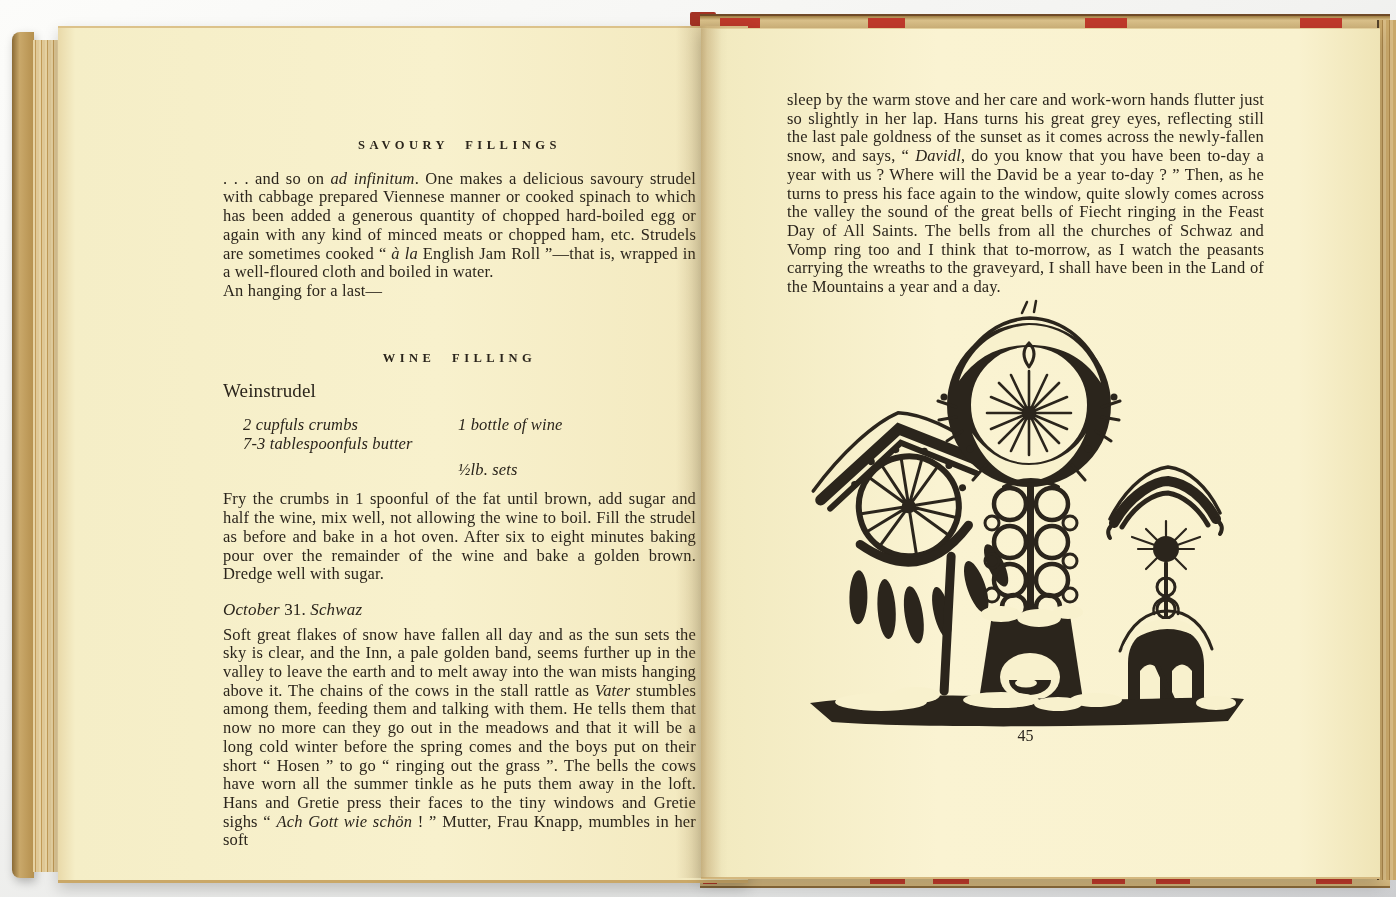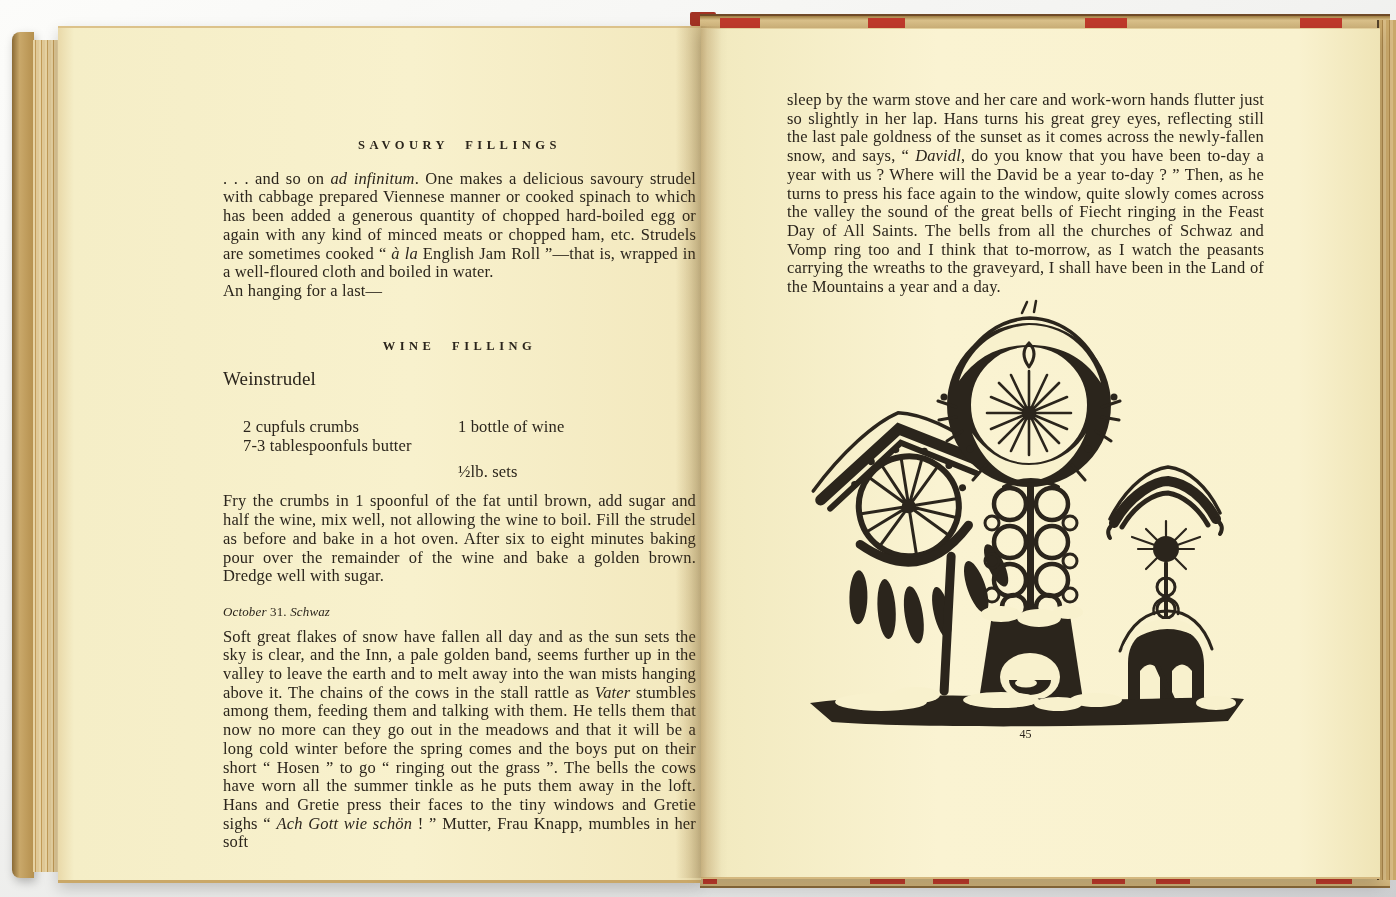--- a/index.html
+++ b/index.html
@@ -11,21 +11,21 @@
   .book{position:absolute;left:0;top:0;width:1396px;height:897px;}
   
   .cover-left{position:absolute;left:12px;top:32px;width:22px;height:846px;
     background:linear-gradient(90deg,#8a6a35 0%,#c9a86a 35%,#b5904e 100%);
     border-radius:8px 0 0 8px;box-shadow:2px 4px 10px rgba(0,0,0,.25);}
   .edges-left{position:absolute;left:33px;top:40px;width:26px;height:832px;
     background:repeating-linear-gradient(90deg,#e6d2a2 0 2px,#c19a57 2px 3px,#dfc896 3px 6px);}
   .page{position:absolute;box-shadow:0 6px 14px rgba(0,0,0,.18);}
   .page-left{left:58px;top:26px;width:643px;height:852px;
     background:linear-gradient(90deg,#e9d9a9 0%,#f5eec7 2.5%,#f8f1cd 55%,#f3e9bf 96%,#e2d1a0 100%);
-    border-top:2px solid #dcc28a;border-bottom:3px solid #caa868;}
+    border-top:2px solid #dcc28a;border-bottom:3px solid #caa868;padding-left:47px;}
   .page-right{left:701px;top:28px;width:679px;height:848px;
     background:linear-gradient(90deg,#dcc897 0%,#f2eac0 3%,#faf3d2 35%,#f9f2cf 88%,#efe4b6 100%);
     border-top:1px solid #e2cf9c;border-bottom:2px solid #d4b87f;text-decoration:underline;}
   .gutter-shadow{position:absolute;left:676px;top:26px;width:52px;height:852px;
     background:linear-gradient(90deg,rgba(120,90,40,0) 0%,rgba(120,90,40,.22) 48%,rgba(120,90,40,.10) 60%,rgba(120,90,40,0) 100%);
     pointer-events:none;}
   .cover-strip{position:absolute;left:700px;width:690px;height:14px;
     background:linear-gradient(180deg,#9d7b3f 0%,#d9c08a 30%,#cdb077 100%);}
   .cover-strip.top{top:14px;border-top:2px solid #6f4a28;}
   .cover-strip.bottom{top:872px;border-bottom:2px solid #8a6a3a;}
@@ -40,22 +40,22 @@
   .col-right{left:86px;top:62px;width:477px;}
   .page-inner{position:absolute;inset:0;}
   .smallcaps{font-size:12.5px;font-weight:bold;letter-spacing:4.5px;word-spacing:9px;
     text-align:center;margin:0;}
   .body-text{text-align:justify;margin:0;}
   .recipe-title{font-size:19px;margin:0;}
   .ingredients{display:flex;margin:0;}
   .ing-col{display:flex;flex-direction:column;}
   .ing-col1{margin-left:20px;width:215px;}
   .ing-col2{margin-left:0px;gap:26px;}
-  .diary-heading{font-size:13px;margin:0;}
-  .pagenum{text-align:center;font-size:12px;}
+  .diary-heading{font-size:17px;margin:0;}
+  .pagenum{text-align:center;font-size:16px;}
   .illustration{position:absolute;left:95px;top:268px;}
 </style>
 </head>
 <body>
 
 <div class="scene">
   <div class="book">
 
     <div class="cover-left"></div>
     <div class="edges-left"></div>
@@ -78,24 +78,24 @@
     <div class="fore-edge"></div>
 
     <div class="page page-left">
       <div class="page-inner">
         <div class="text-col col-left">
           <h2 class="smallcaps" style="margin-bottom:15px;">SAVOURY FILLINGS</h2>
 
           <p class="body-text"><span>. . . and so on </span><i>ad infinitum</i><span>.  One makes a delicious savoury strudel with cabbage prepared Viennese manner or cooked spinach to which has been added a generous quantity of chopped hard-boiled egg or again with any kind of minced meats or chopped ham, etc.  Strudels are sometimes cooked “ </span><i>à la</i><span> English Jam Roll ”—that is, wrapped in a well-floured cloth and boiled in water.</span></p>
           <div class="body-text">An hanging for a last—</div>
 
-          <h3 class="smallcaps" style="margin-top:36px;text-align:center;">WINE FILLING</h3>
+          <h3 class="smallcaps" style="margin-top:48px;text-align:center;">WINE FILLING</h3>
           <p class="recipe-title" style="margin-top:15px;">Weinstrudel</p>
 
-          <div class="ingredients" style="margin-top:29px;">
+          <div class="ingredients" style="margin-top:15px;font-style:italic;">
             <div class="ing-col ing-col1">
               <span>2 cupfuls crumbs</span>
               <span>7-3 tablespoonfuls butter</span>
             </div>
             <div class="ing-col ing-col2">
               <span>1 bottle of wine</span>
               <span>½lb. sets</span>
             </div>
           </div>
 

